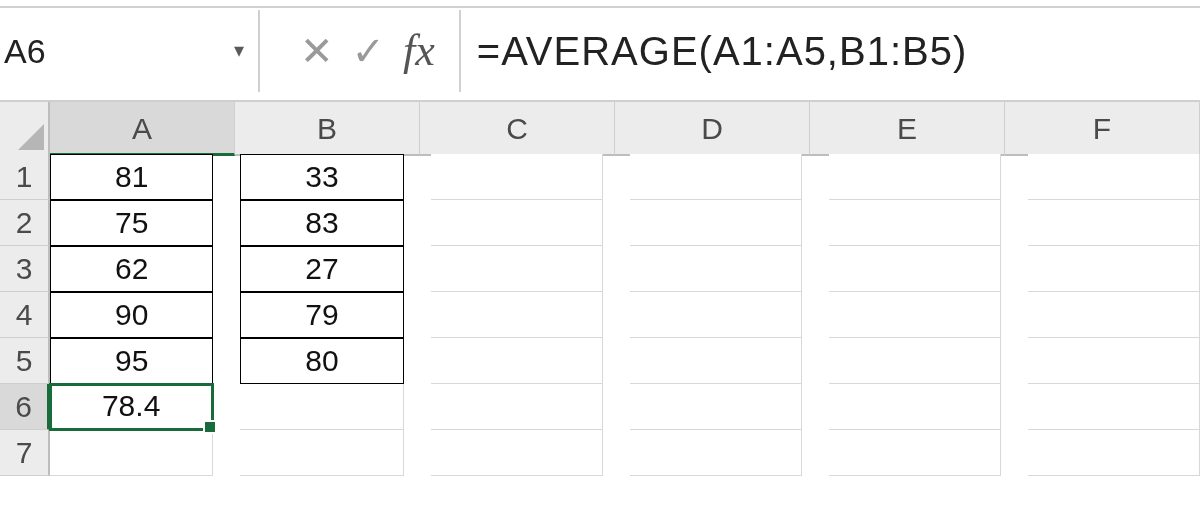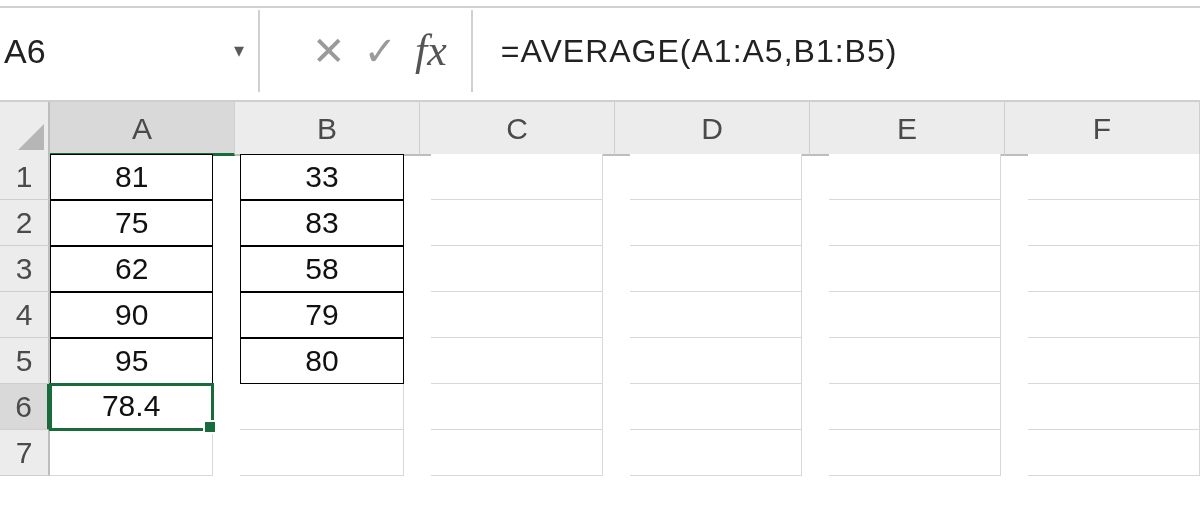--- a/index.html
+++ b/index.html
@@ -20,21 +20,20 @@
     border-bottom: 2px solid #d0d0d0;
   }
 
   .formula-bar {
     position: absolute;
     top: 10px; left: 0;
     width: 1200px; height: 82px;
     background: #ffffff;
     display: flex;
     align-items: flex-end;
-    gap: 12px;
   }
 
   .name-box {
     height: 82px;
     width: 260px;
     display: flex;
     align-items: center;
     padding-left: 2px;
     border-right: 2px solid #d0d0d0;
     position: relative;
@@ -78,21 +77,21 @@
   }
 
   .formula-input {
     flex: 1;
     height: 82px;
     display: flex;
     align-items: center;
     padding-left: 16px;
   }
   .formula-input span {
-    font-size: 32px;
+    font-size: 40px;
     letter-spacing: 1px;
     color: #222;
   }
 
   
   .col-headers {
     position: absolute;
     top: 100px; left: 0;
     width: 1200px; height: 54px;
     display: flex;
@@ -255,21 +254,21 @@
   <div class="g-row">
     <div class="cell w-a data-border">75</div>
     <div class="cell w-b data-border">83</div>
     <div class="cell w-c"></div>
     <div class="cell w-d"></div>
     <div class="cell w-e"></div>
     <div class="cell w-f"></div>
   </div>
   <div class="g-row">
     <div class="cell w-a data-border">62</div>
-    <div class="cell w-b data-border">58</div>
+    <div class="cell w-b data-border">27</div>
     <div class="cell w-c"></div>
     <div class="cell w-d"></div>
     <div class="cell w-e"></div>
     <div class="cell w-f"></div>
   </div>
   <div class="g-row">
     <div class="cell w-a data-border">90</div>
     <div class="cell w-b data-border">79</div>
     <div class="cell w-c"></div>
     <div class="cell w-d"></div>

